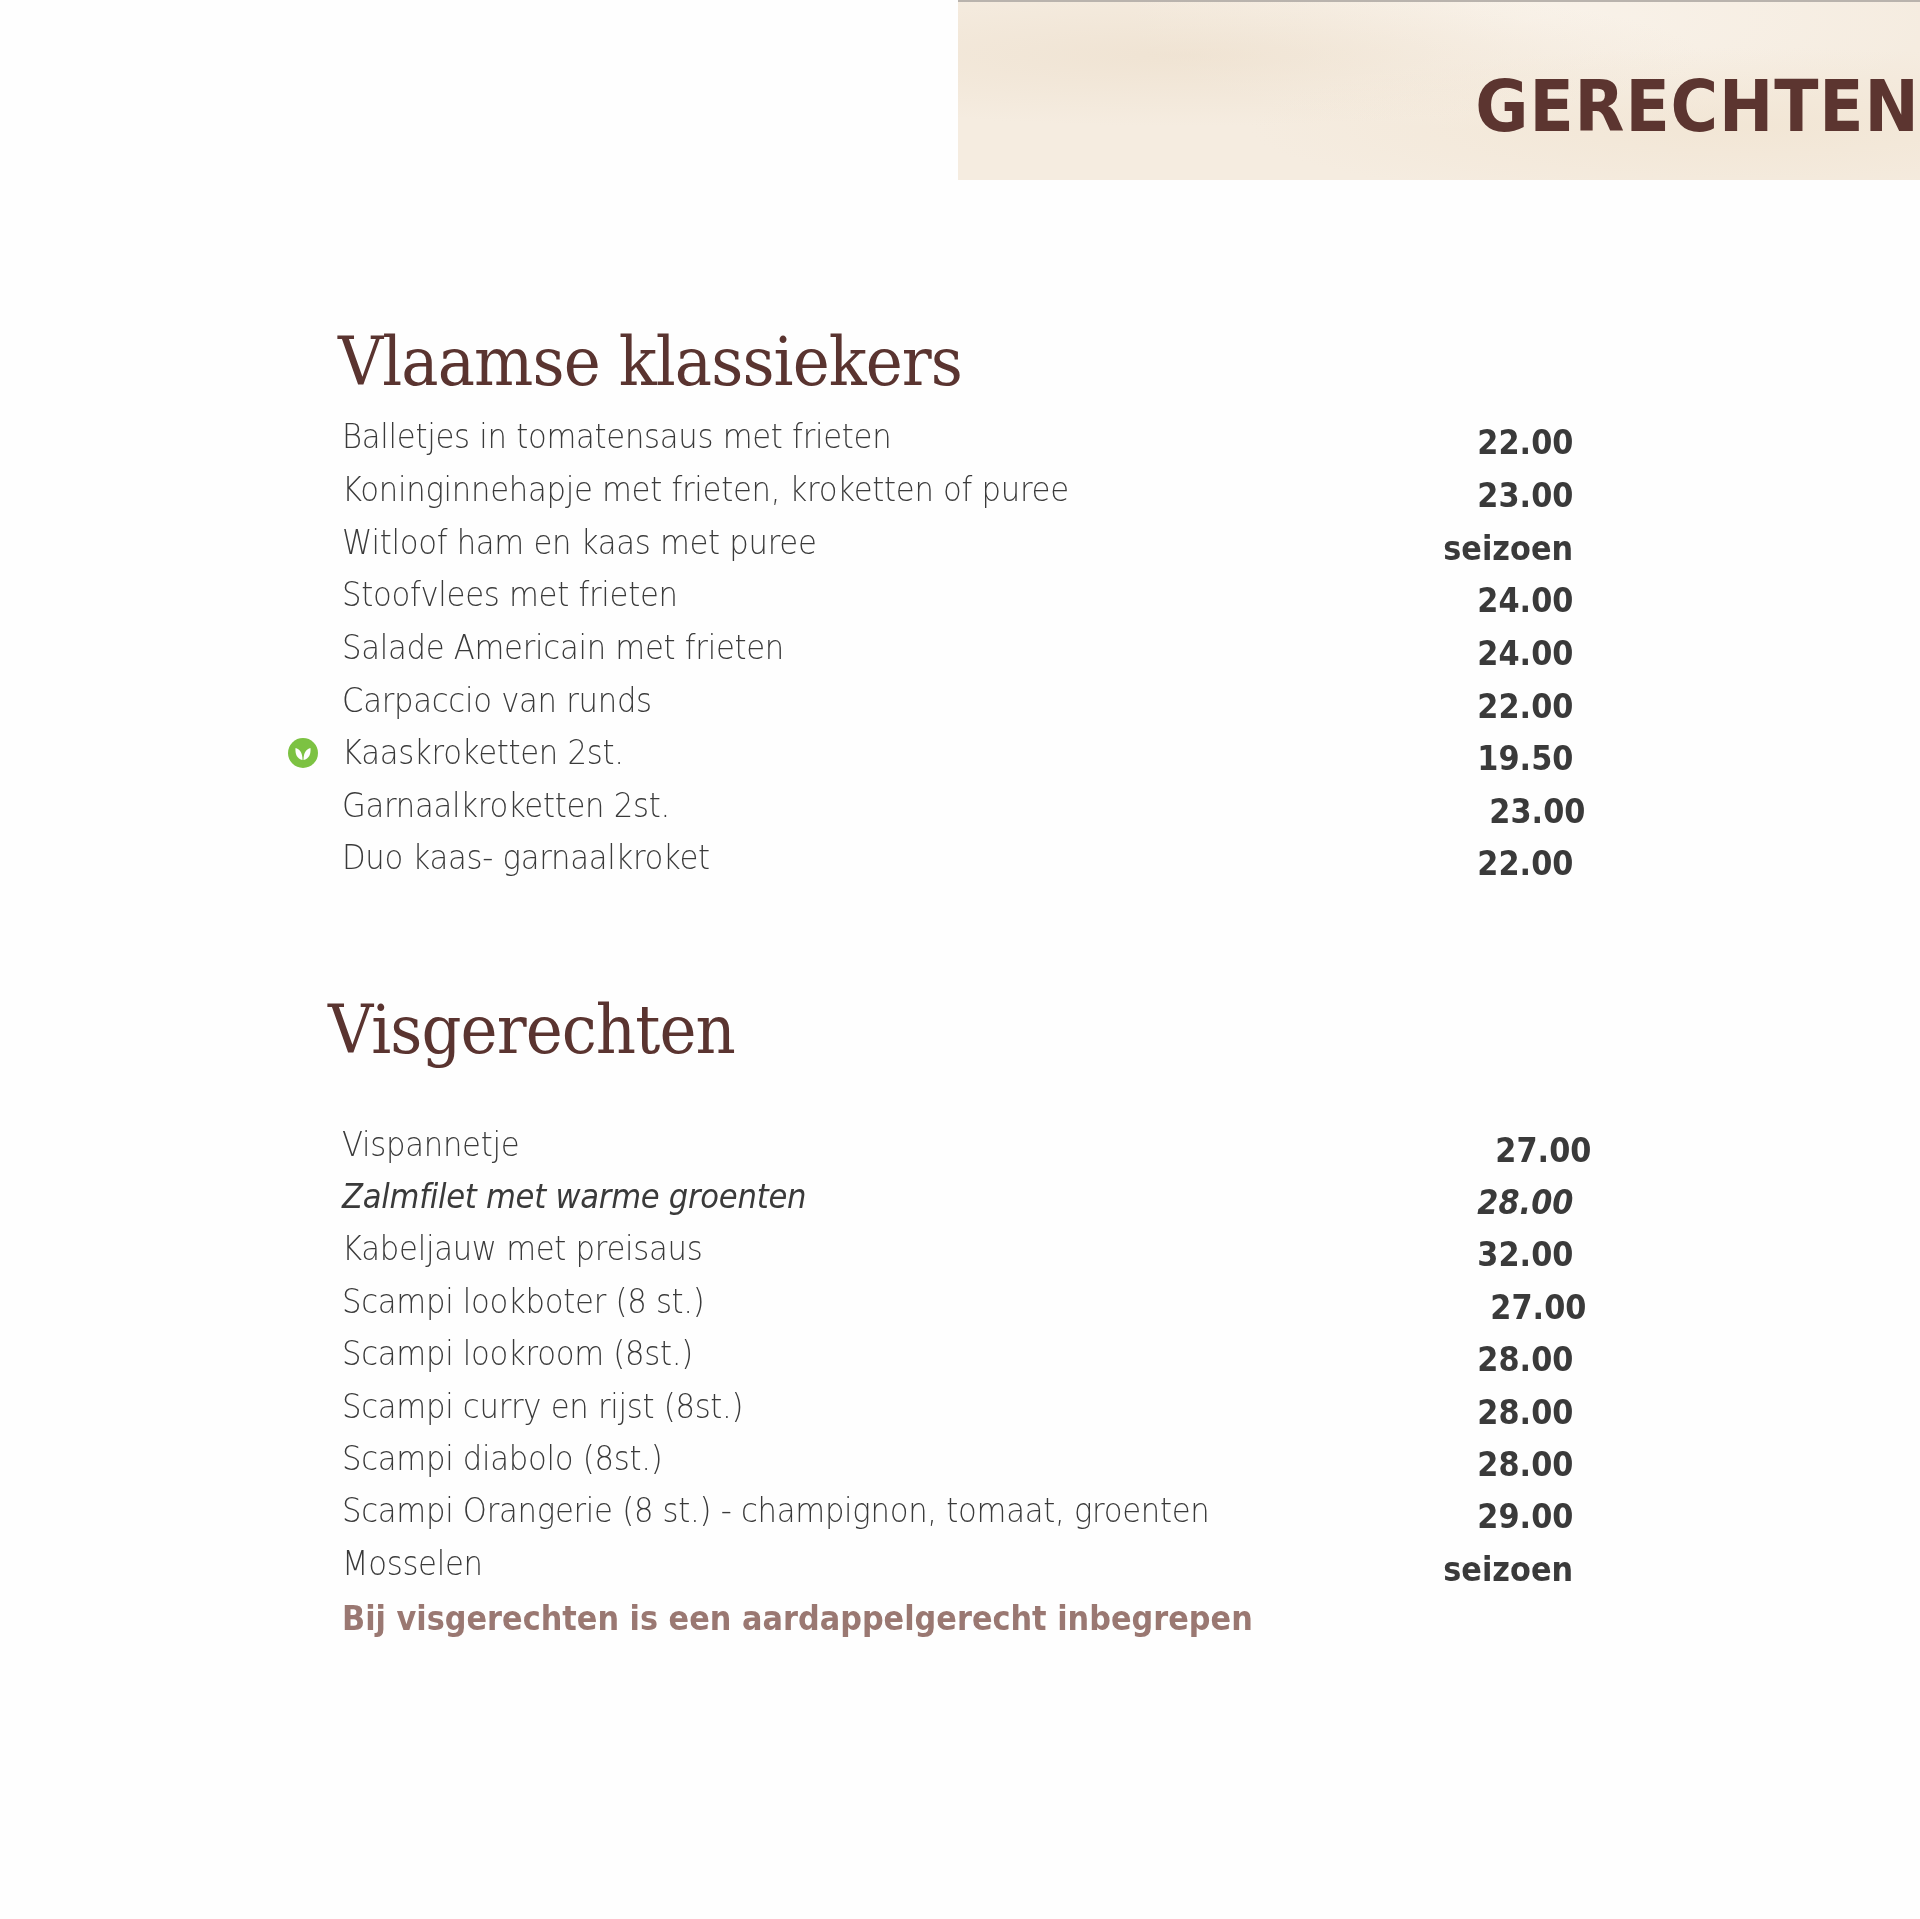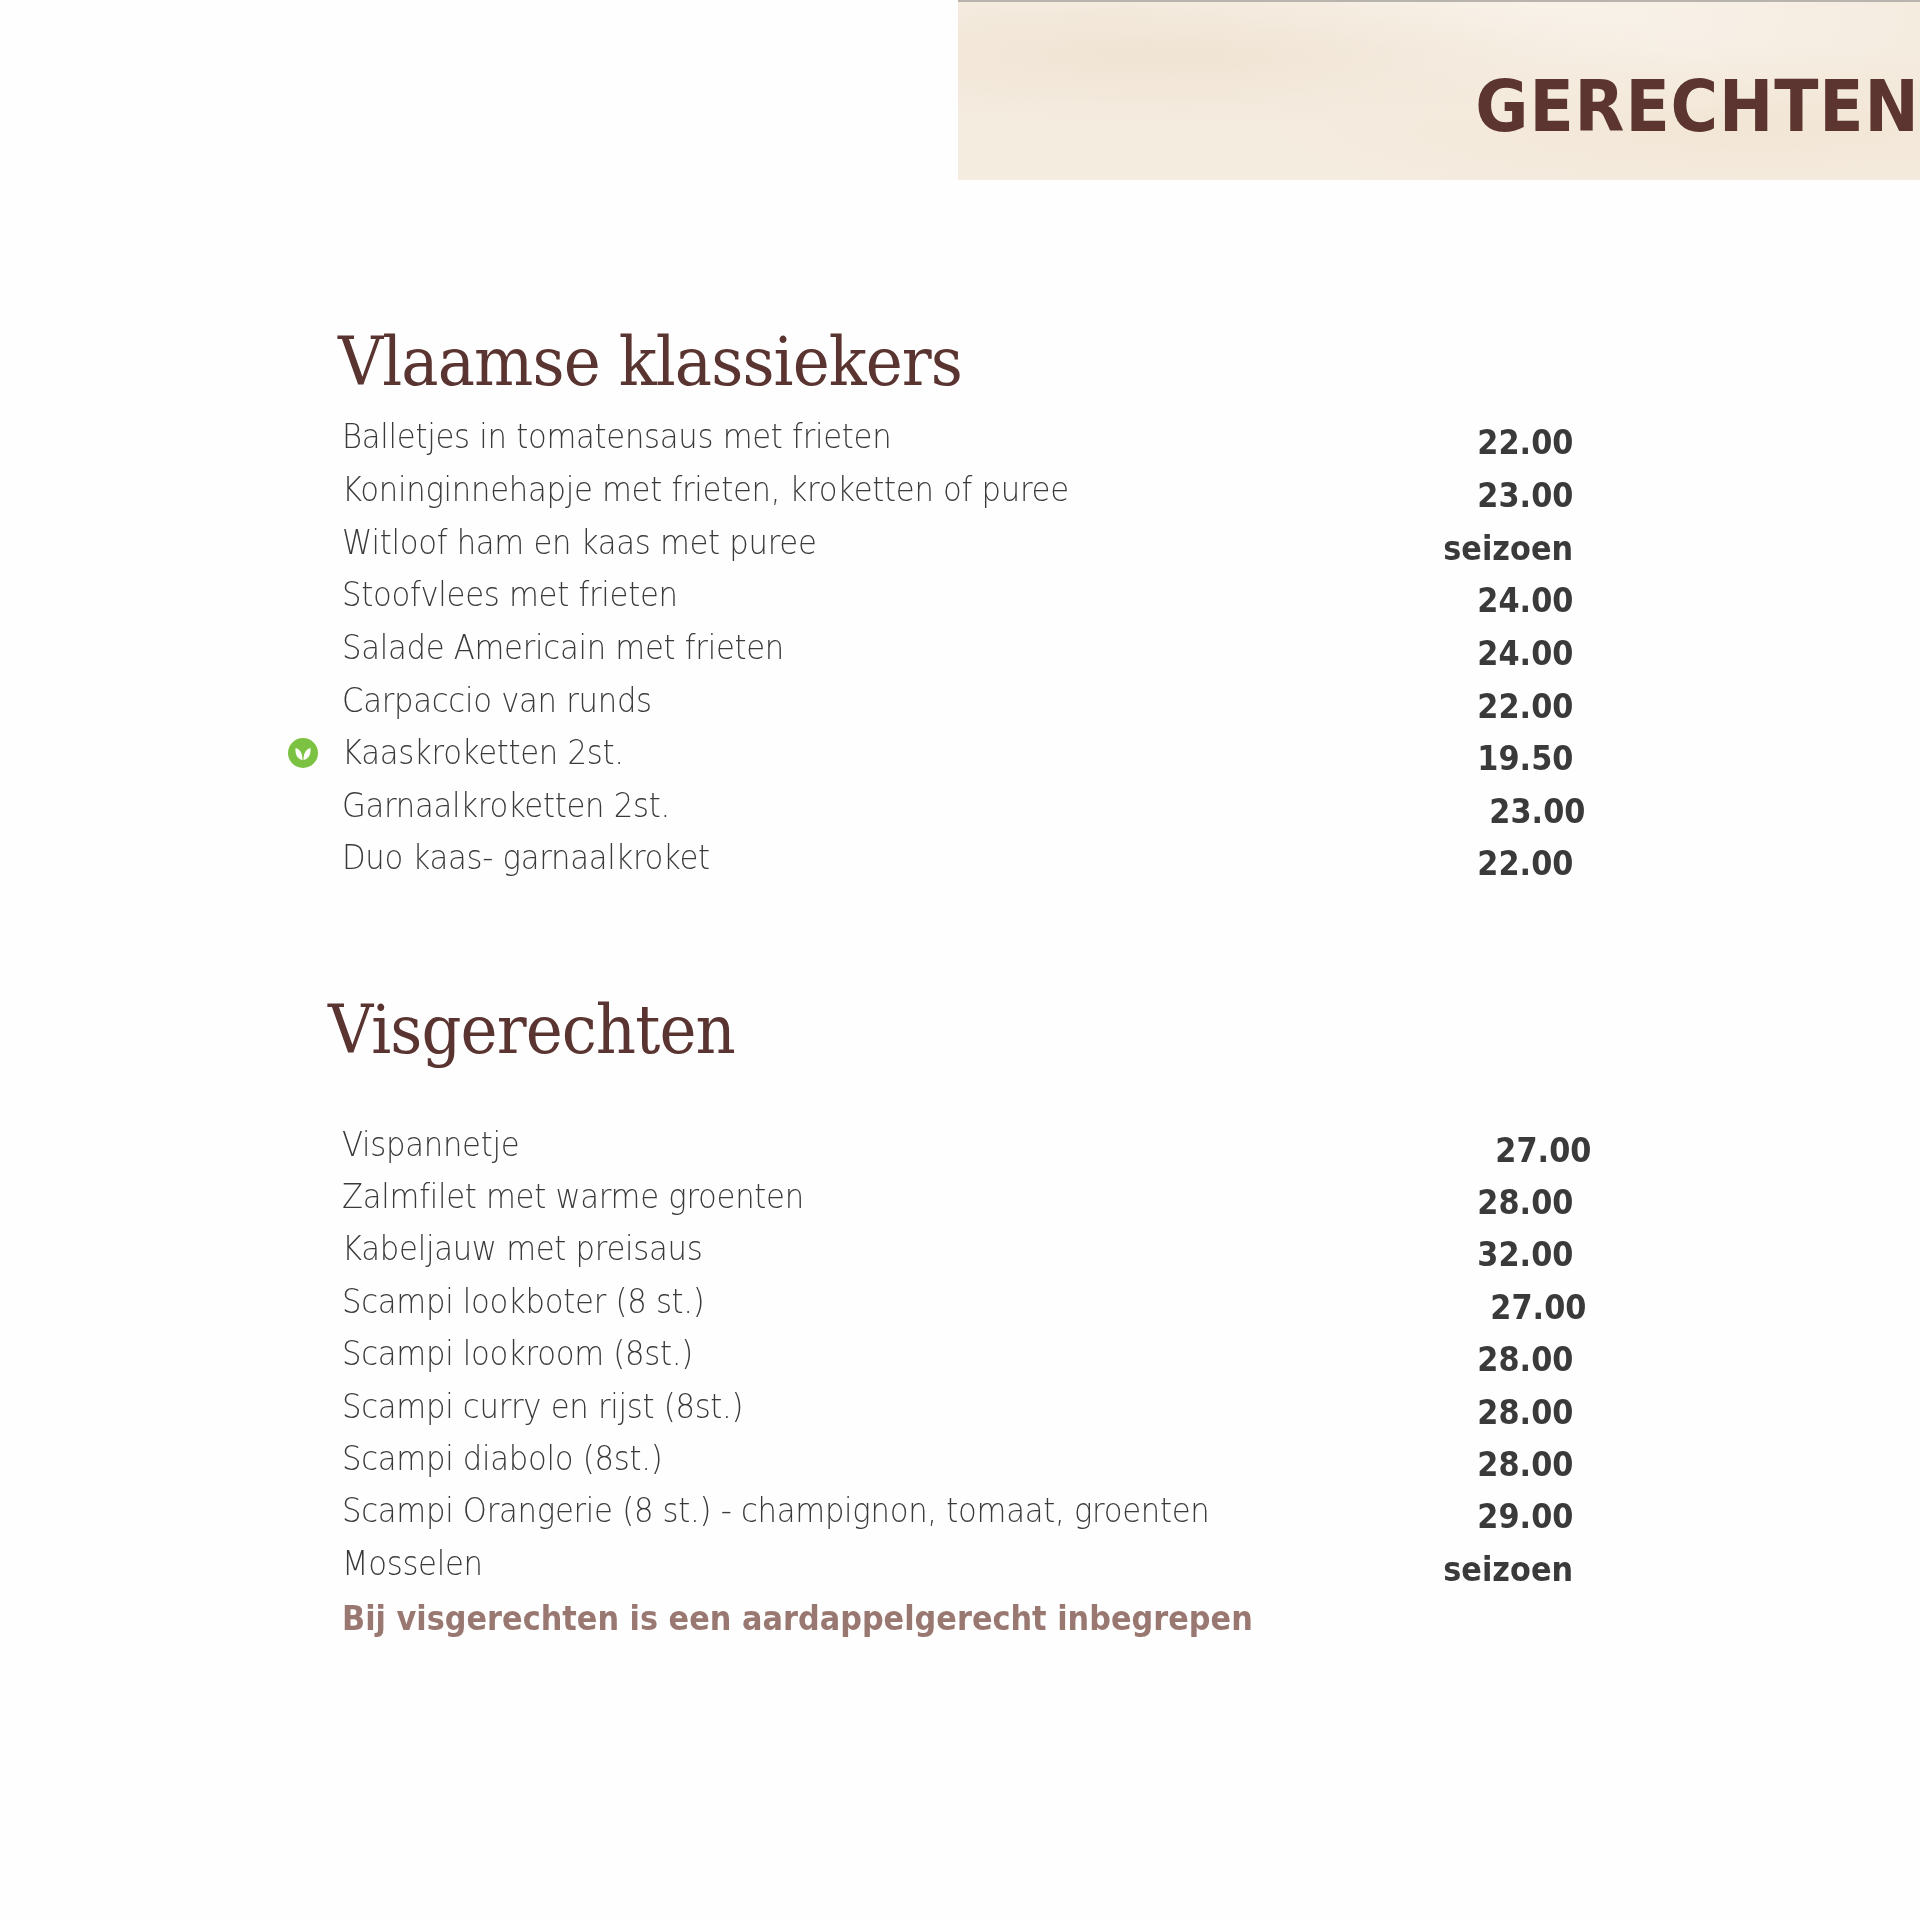--- a/index.html
+++ b/index.html
@@ -119,21 +119,21 @@
   </div>
 </div>
 
 <h2 class="section-title" style="left:328px; top:996px;">Visgerechten</h2>
 
 <div class="items" style="top:1128px;">
   <div class="row" style="top:0px;padding-left:18px;">
     <span class="name">Vispannetje</span>
     <span class="price">27.00</span>
   </div>
-  <div class="row" style="top:52px;">
+  <div class="row" style="top:52px;font-style:italic;">
     <span class="name">Zalmfilet met warme groenten</span>
     <span class="price">28.00</span>
   </div>
   <div class="row" style="top:104px;">
     <span class="name">Kabeljauw met preisaus</span>
     <span class="price">32.00</span>
   </div>
   <div class="row" style="top:157px;padding-left:13px;">
     <span class="name">Scampi lookboter (8 st.)</span>
     <span class="price">27.00</span>

